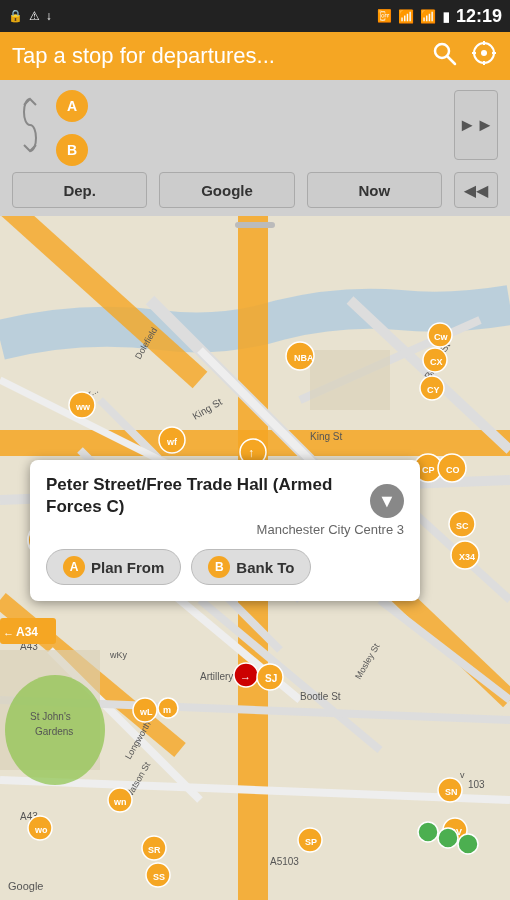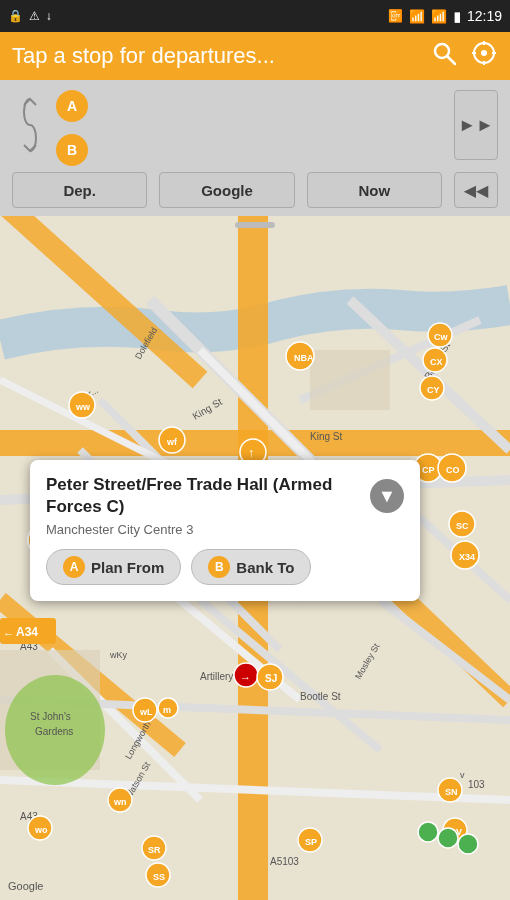--- a/index.html
+++ b/index.html
@@ -199,21 +199,21 @@
       width: 390px;
       background: #fff;
       border-radius: 8px;
       box-shadow: 0 2px 12px rgba(0,0,0,0.4);
       z-index: 200;
       padding: 14px 16px 16px 16px;
     }
     .popup-header {
       display: flex;
       justify-content: space-between;
-      align-items: center;
+      align-items: flex-end;
     }
     .popup-title {
       font-size: 17px;
       font-weight: bold;
       color: #222;
       flex: 1;
       line-height: 1.3;
     }
     .popup-close-btn {
       width: 34px;
@@ -227,20 +227,21 @@
       cursor: pointer;
       color: #fff;
       font-size: 18px;
       flex-shrink: 0;
       margin-left: 8px;
     }
     .popup-subtitle {
       font-size: 13px;
       color: #666;
       margin-top: 4px;
+      text-align: right;
     }
     .popup-actions {
       display: flex;
       gap: 10px;
       margin-top: 12px;
     }
     .popup-action-btn {
       display: flex;
       align-items: center;
       gap: 6px;
@@ -292,21 +293,21 @@
   <div class="status-left">
     <span class="status-icon">🔒</span>
     <span class="status-icon">⚠</span>
     <span class="status-icon">↓</span>
   </div>
   <div class="status-right">
     <span style="font-size:12px;">📴</span>
     <span>📶</span>
     <span>📶</span>
     <span>▮</span>
-    <span style="font-size:14px;font-weight:normal;">12:19</span>
+    <span style="font-size:18px;font-weight:bold;">12:19</span>
   </div>
 </div>
 
 <div class="top-bar">
   <span class="top-bar-title">Tap a stop for departures...</span>
   <div class="top-bar-icons">
     <span class="top-bar-icon">
       <svg width="28" height="28" viewBox="0 0 28 28" fill="none">
         <circle cx="12" cy="12" r="7" stroke="white" stroke-width="2.5" fill="none"></circle>
         <line x1="17" y1="17" x2="25" y2="25" stroke="white" stroke-width="2.5" stroke-linecap="round"></line>

